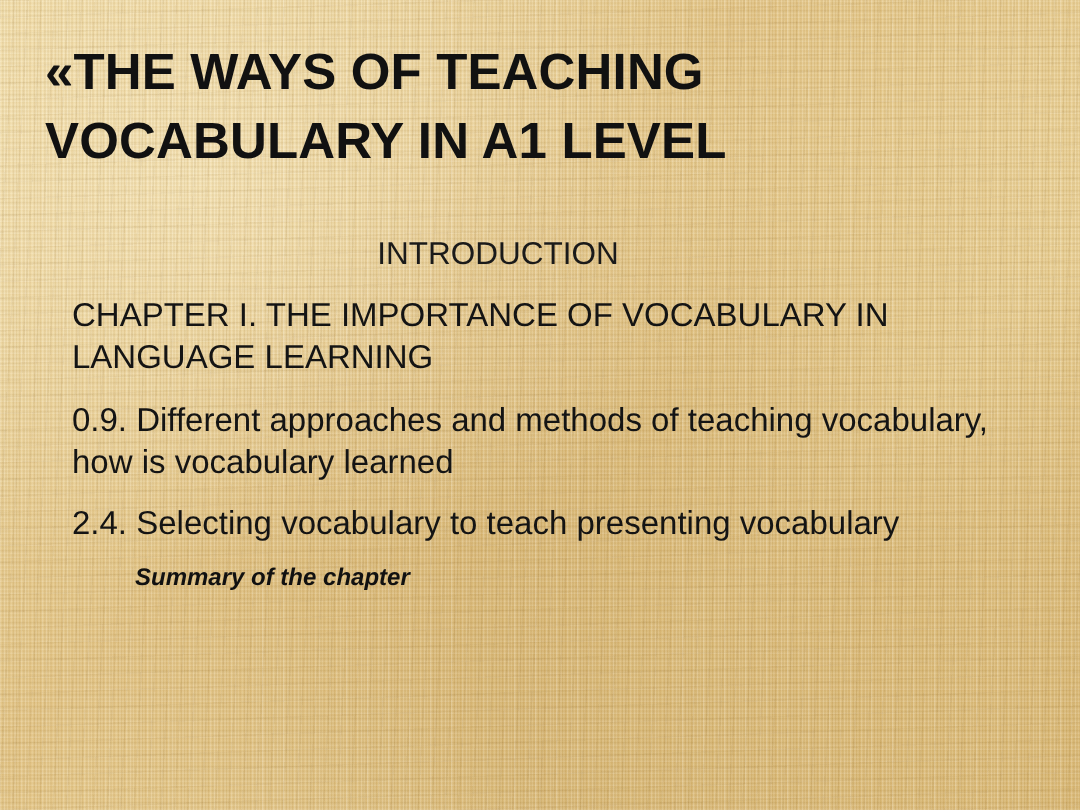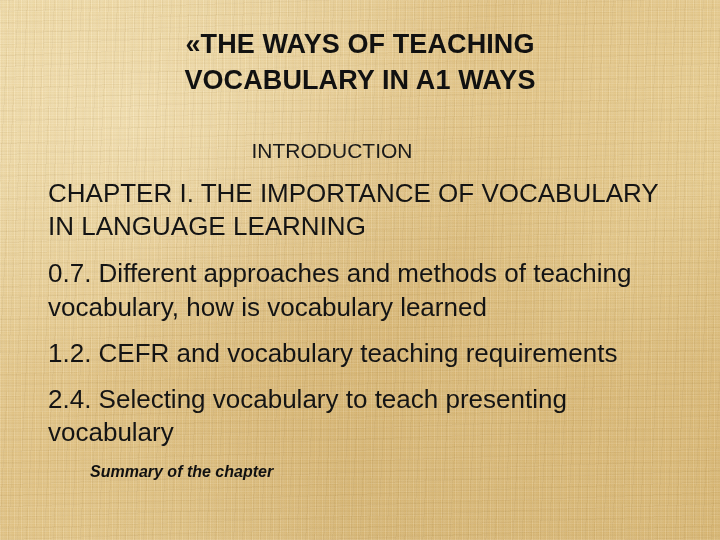--- a/index.html
+++ b/index.html
@@ -49,22 +49,21 @@
     background-image:
       repeating-linear-gradient(93deg, rgba(120,85,30,0.05) 0 1px, rgba(255,255,255,0) 1px 9px),
       repeating-linear-gradient(178deg, rgba(120,85,30,0.045) 0 1px, rgba(255,255,255,0) 1px 11px);
   }
   .content {
     position: relative;
     z-index: 2;
     padding: 18px 30px 0 30px;
   }
   .title {
-    text-align: center;
-    font-size: 27px;
+    font-size: 34px;
     font-weight: bold;
     line-height: 1.35;
     color: #111111;
     letter-spacing: 0.1px;
     margin: 8px 0 0 0;
   }
   .title .tline {
     display: block;
     white-space: pre;
   }
@@ -73,21 +72,21 @@
     padding: 0 12px 0 18px;
   }
   .intro {
     text-align: center;
     font-size: 21px;
     color: #1a1a1a;
     margin: 0 0 14px 0;
     padding-right: 62px;
   }
   .line {
-    font-size: 26px;
+    font-size: 22px;
     color: #141414;
     line-height: 1.28;
     margin: 0 0 13px 0;
   }
   .line.chapter {
     margin-bottom: 14px;
   }
   .summary {
     font-size: 16px;
     font-weight: bold;
@@ -98,29 +97,28 @@
 </style>
 </head>
 <body>
 
 <div class="slide">
 
   <div class="content">
 
     <div class="title">
       <span class="tline">«THE WAYS OF TEACHING</span>
-      <span class="tline">VOCABULARY IN A1 WAYS</span>
+      <span class="tline">VOCABULARY IN A1 LEVEL</span>
     </div>
 
     <div class="body">
 
       <p class="intro">INTRODUCTION</p>
 
       <p class="line chapter">CHAPTER I. THE IMPORTANCE OF VOCABULARY IN LANGUAGE LEARNING</p>
-      <p class="line">0.7. Different approaches and methods of teaching vocabulary, how is vocabulary learned</p>
-      <p class="line">1.2. CEFR and vocabulary teaching requirements</p>
+      <p class="line">0.9. Different approaches and methods of teaching vocabulary, how is vocabulary learned</p>
       <p class="line">2.4. Selecting vocabulary to teach presenting vocabulary</p>
 
       <p class="summary">Summary of the chapter</p>
 
     </div>
   </div>
 </div>
 
 </body></html>

